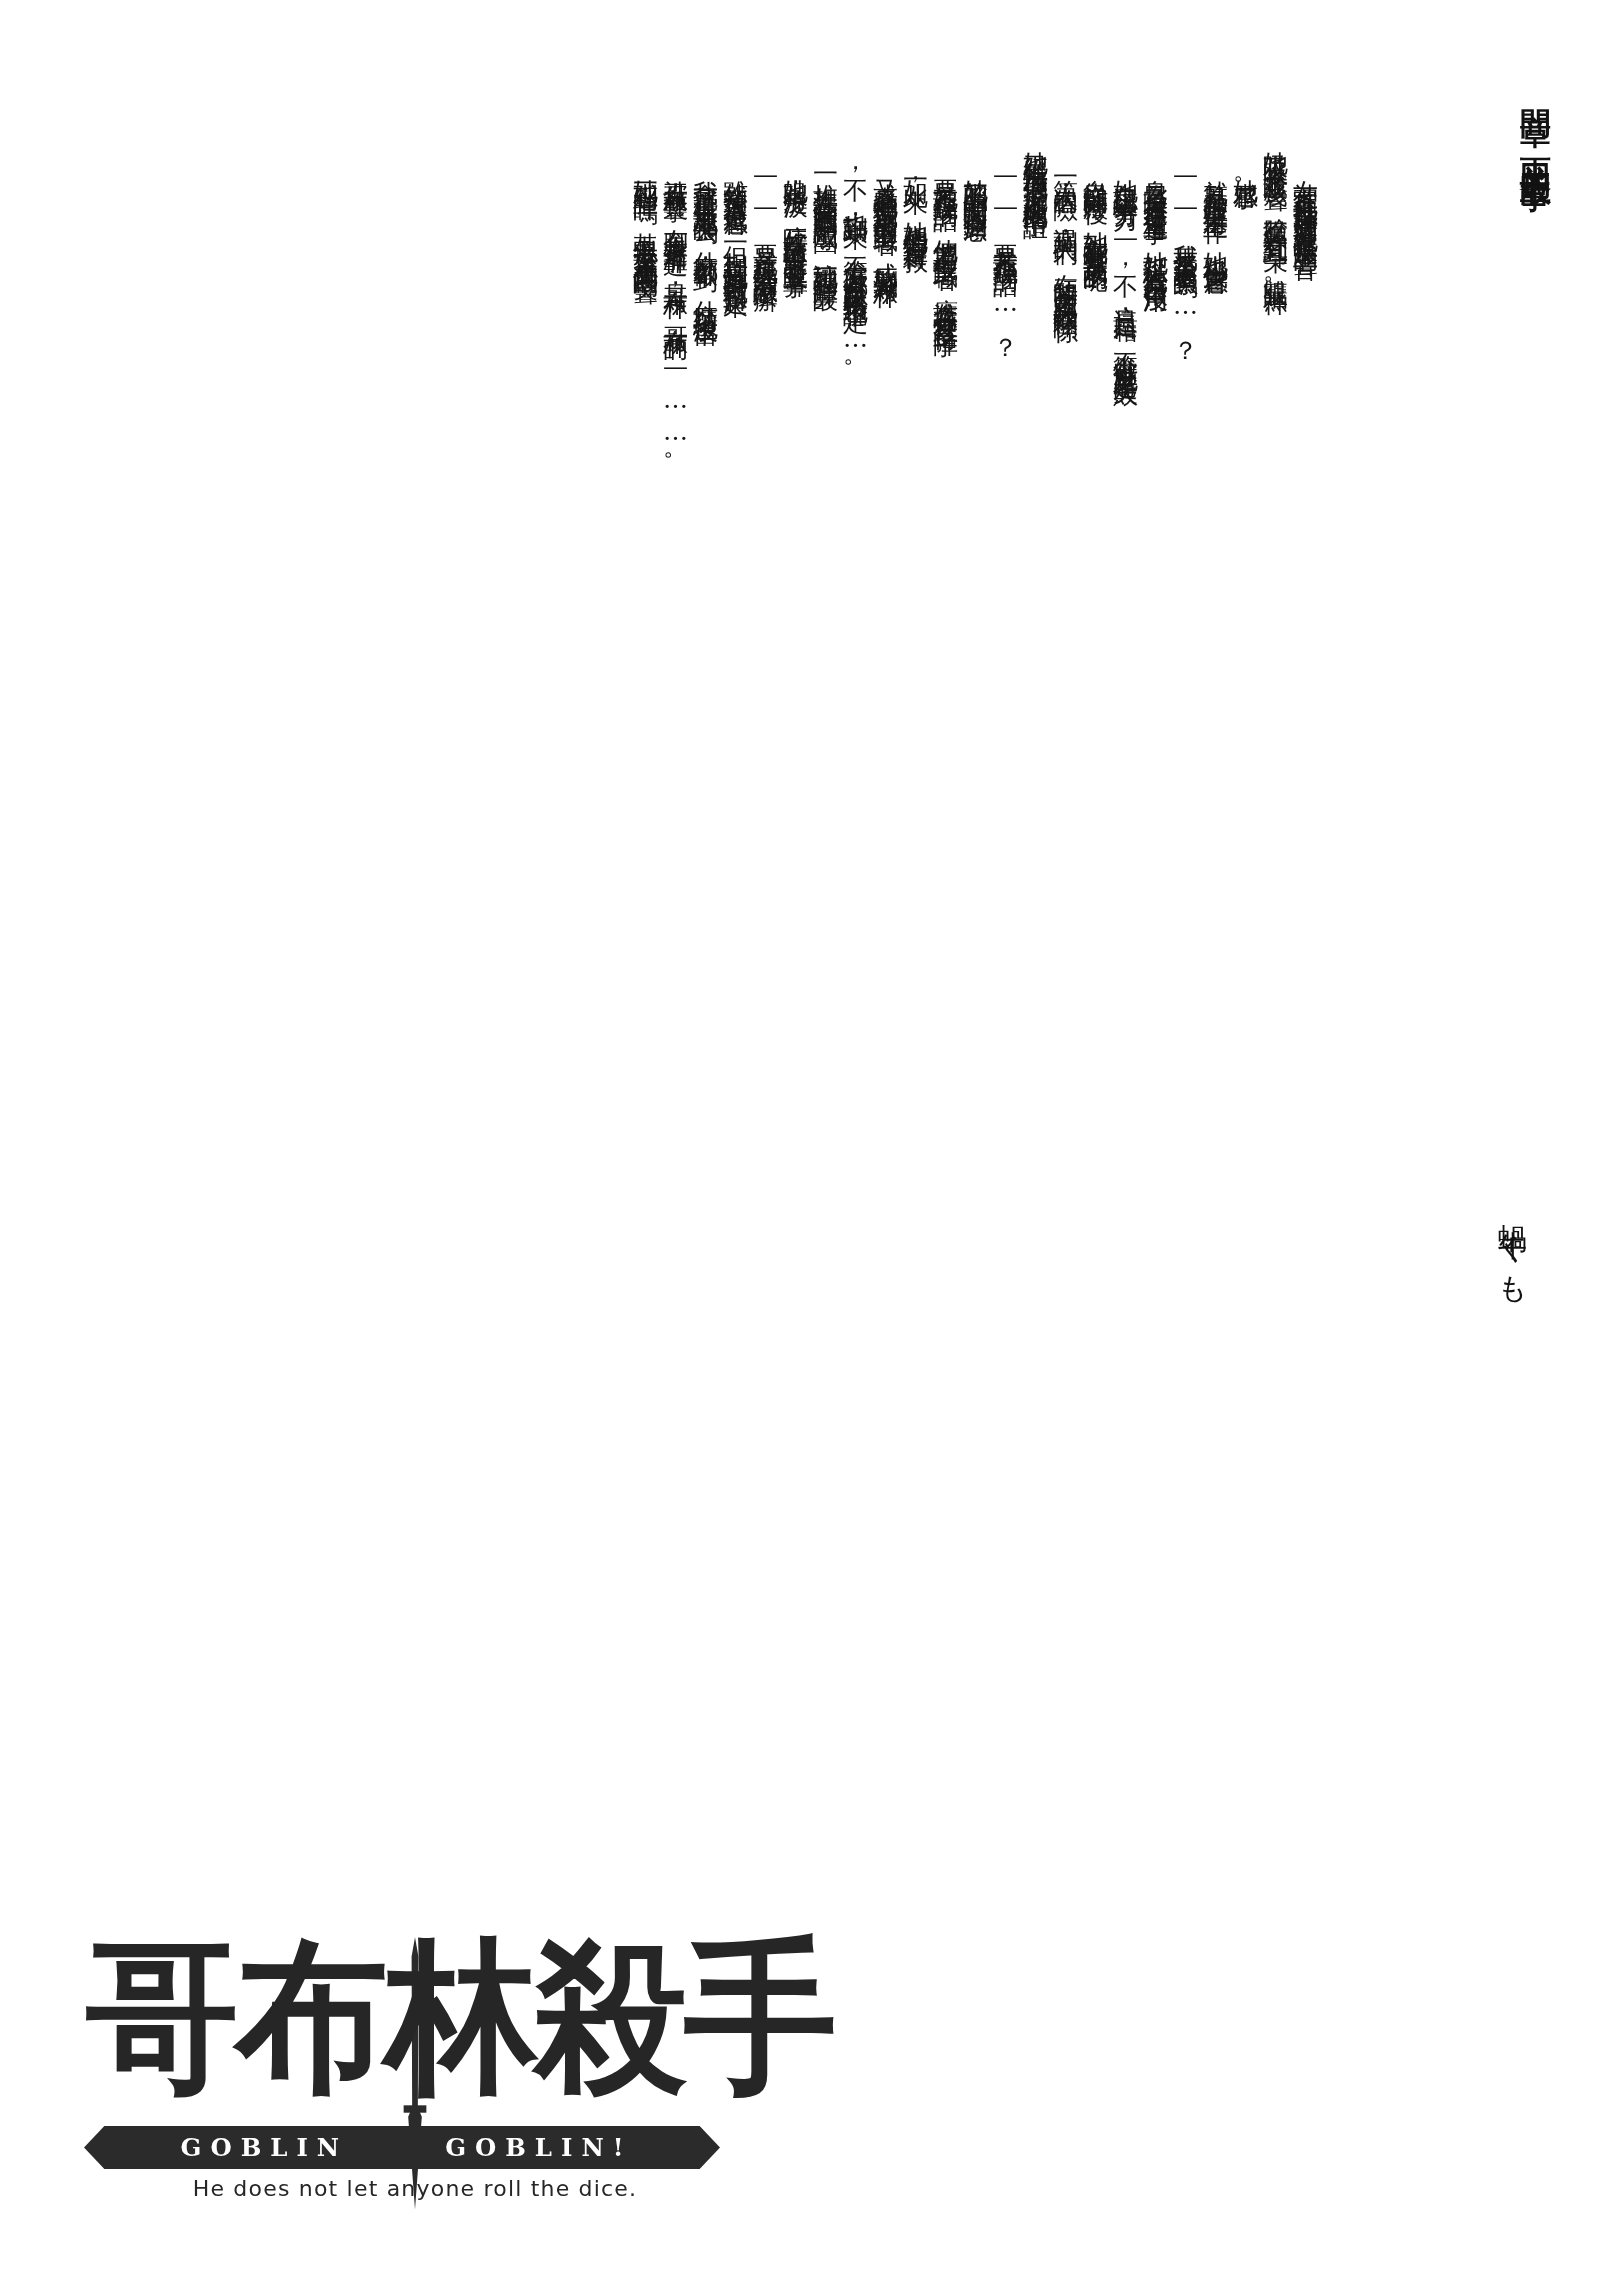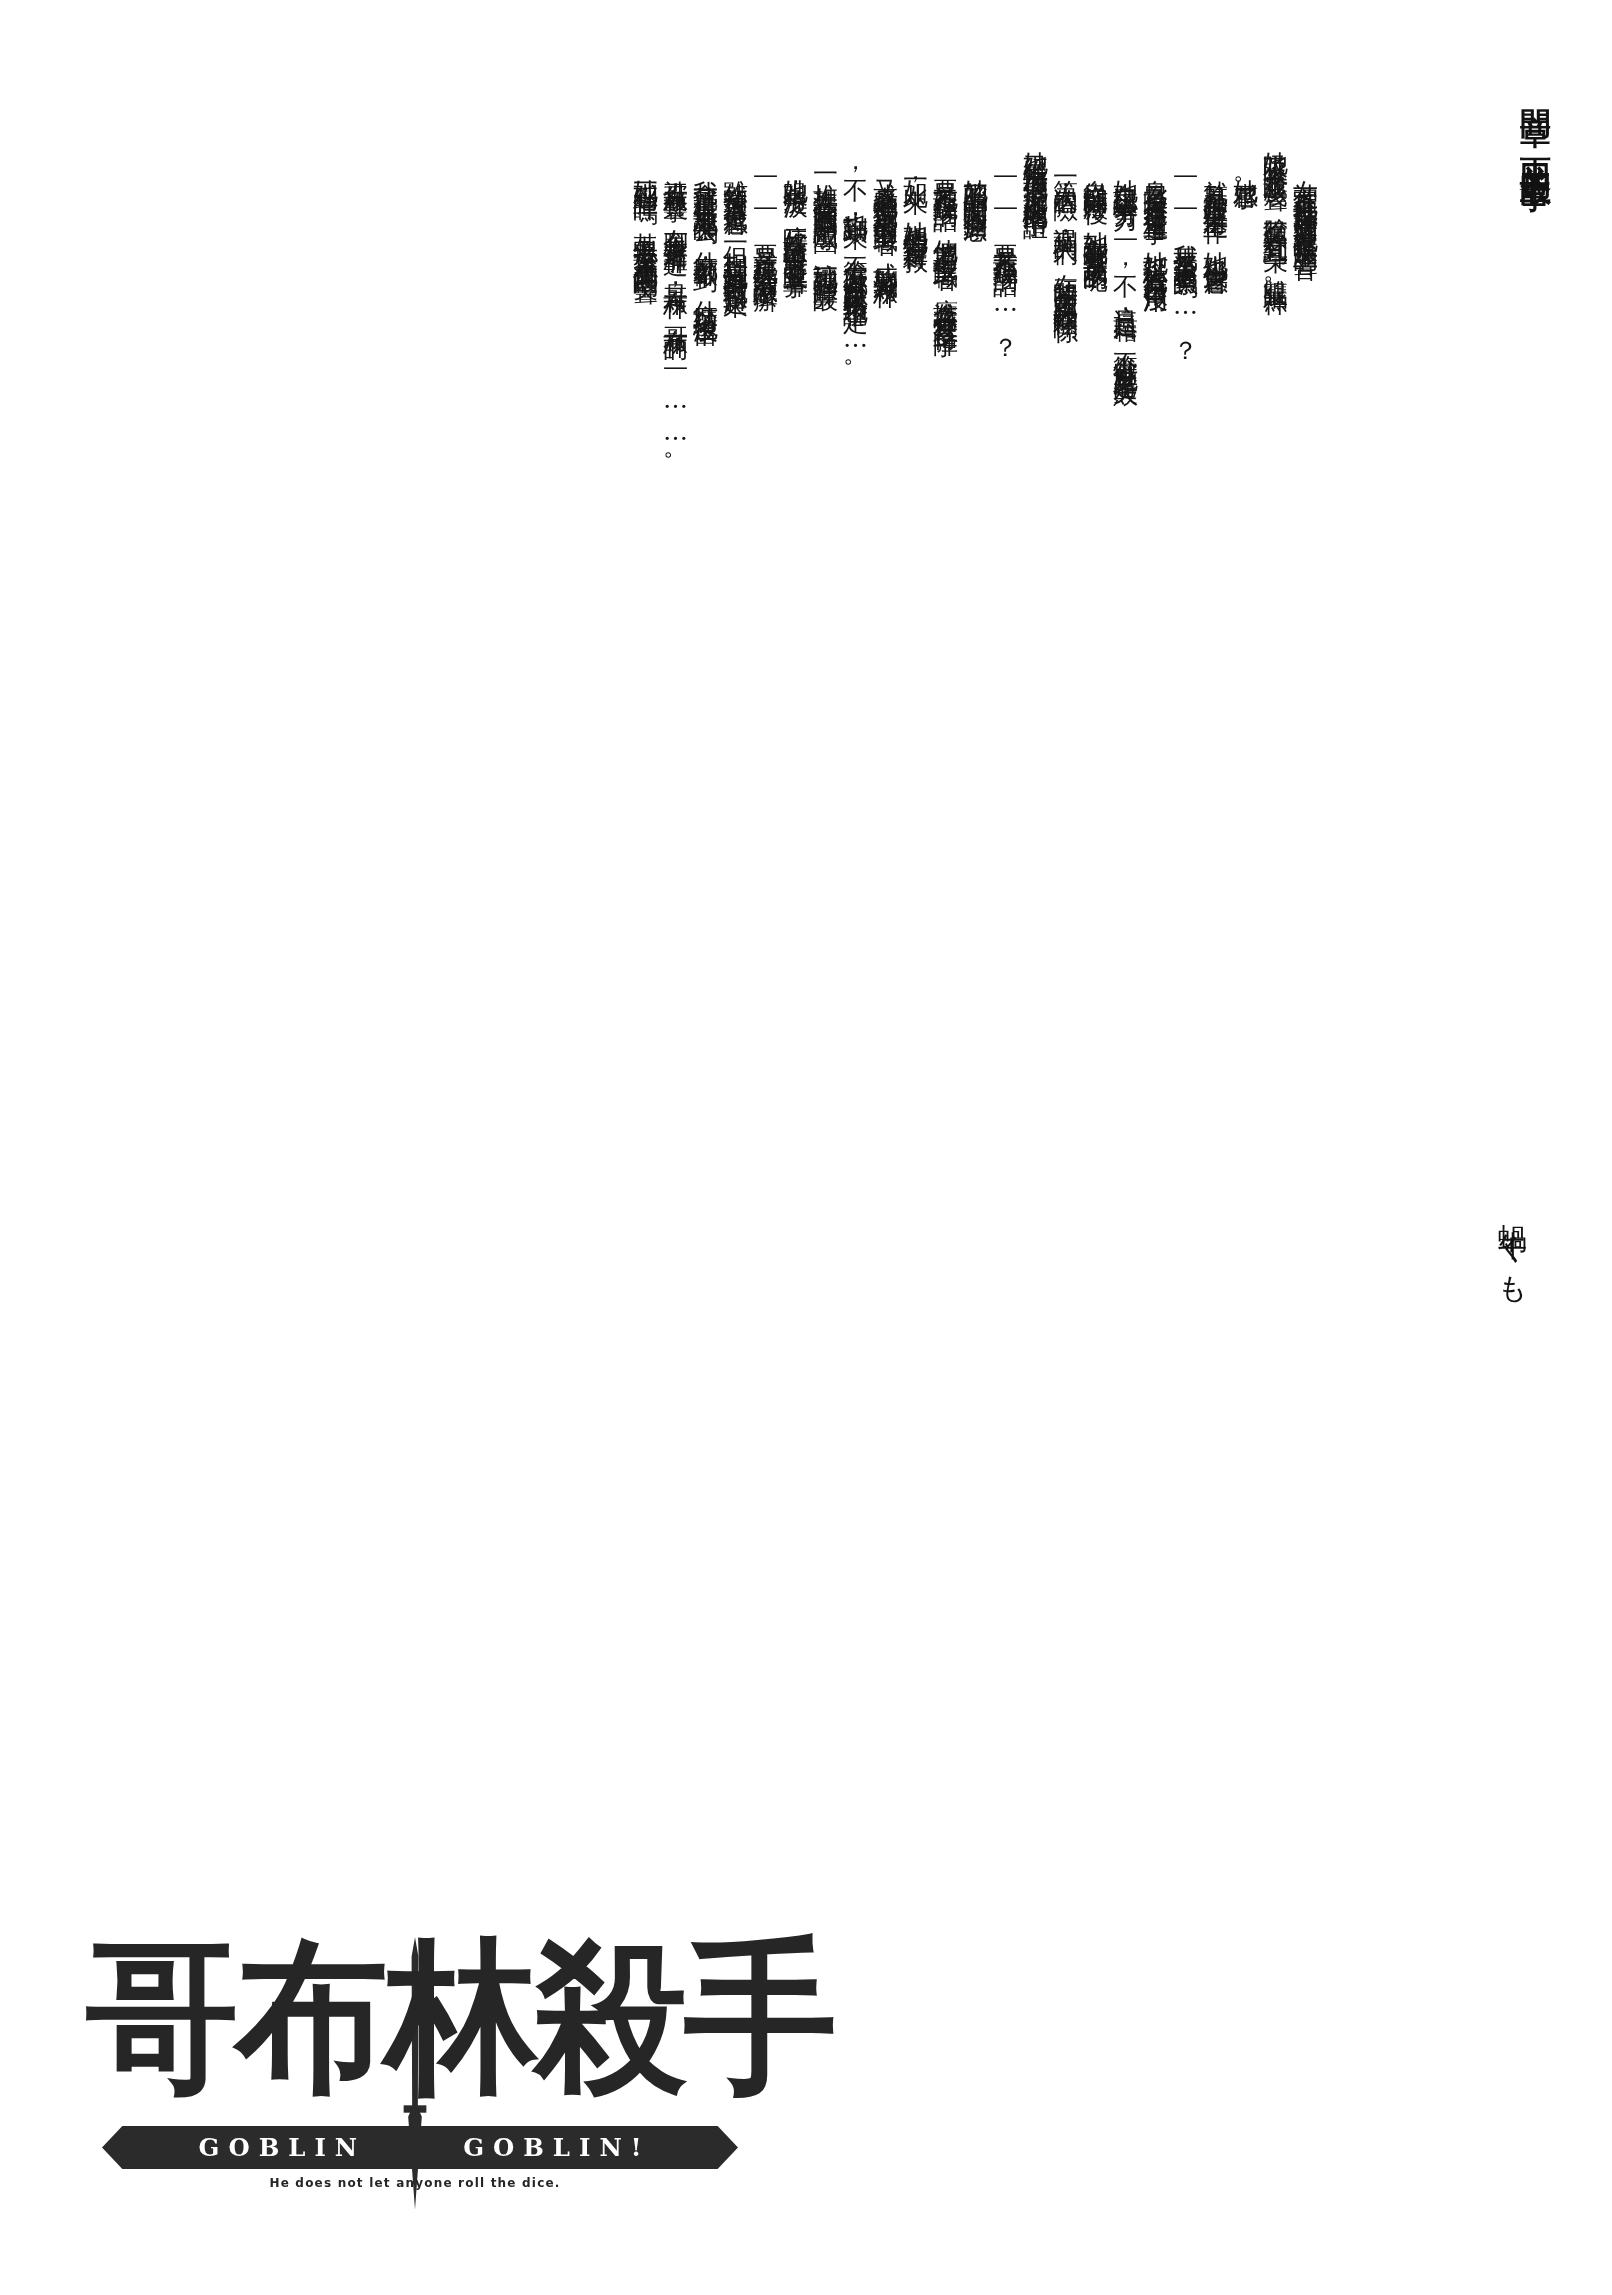--- a/index.html
+++ b/index.html
@@ -122,21 +122,21 @@
     line-height: 216px;
     letter-spacing: -3.4px;
     color: #262626;
     white-space: nowrap;
     text-align: center;
     transform: scaleY(1.08);
     transform-origin: center center;
   }
   .logo-banner {
     position: absolute;
-    left: 22px;
+    left: 4px;
     top: 257px;
     width: 636px;
     height: 43px;
   }
   .banner-shape {
     position: absolute;
     inset: 0;
     background: #2b2b2b;
     clip-path: polygon(0% 50%, 3.2% 0%, 96.8% 0%, 100% 50%, 96.8% 100%, 3.2% 100%);
   }
@@ -155,22 +155,22 @@
     padding-left: 9px;
     box-sizing: border-box;
   }
   .tagline {
     position: absolute;
     left: 0px;
     top: 307px;
     width: 670px;
     text-align: center;
     font-family: "DejaVu Sans", "Liberation Sans", sans-serif;
-    font-weight: 700;
-    font-size: 12px;
+    font-weight: 400;
+    font-size: 22px;
     letter-spacing: 1.2px;
     color: #262626;
   }
   .sword {
     position: absolute;
     left: 50%;
     transform: translateX(-50%);
     top: 68px;
     width: 25px;
     height: 273px;

